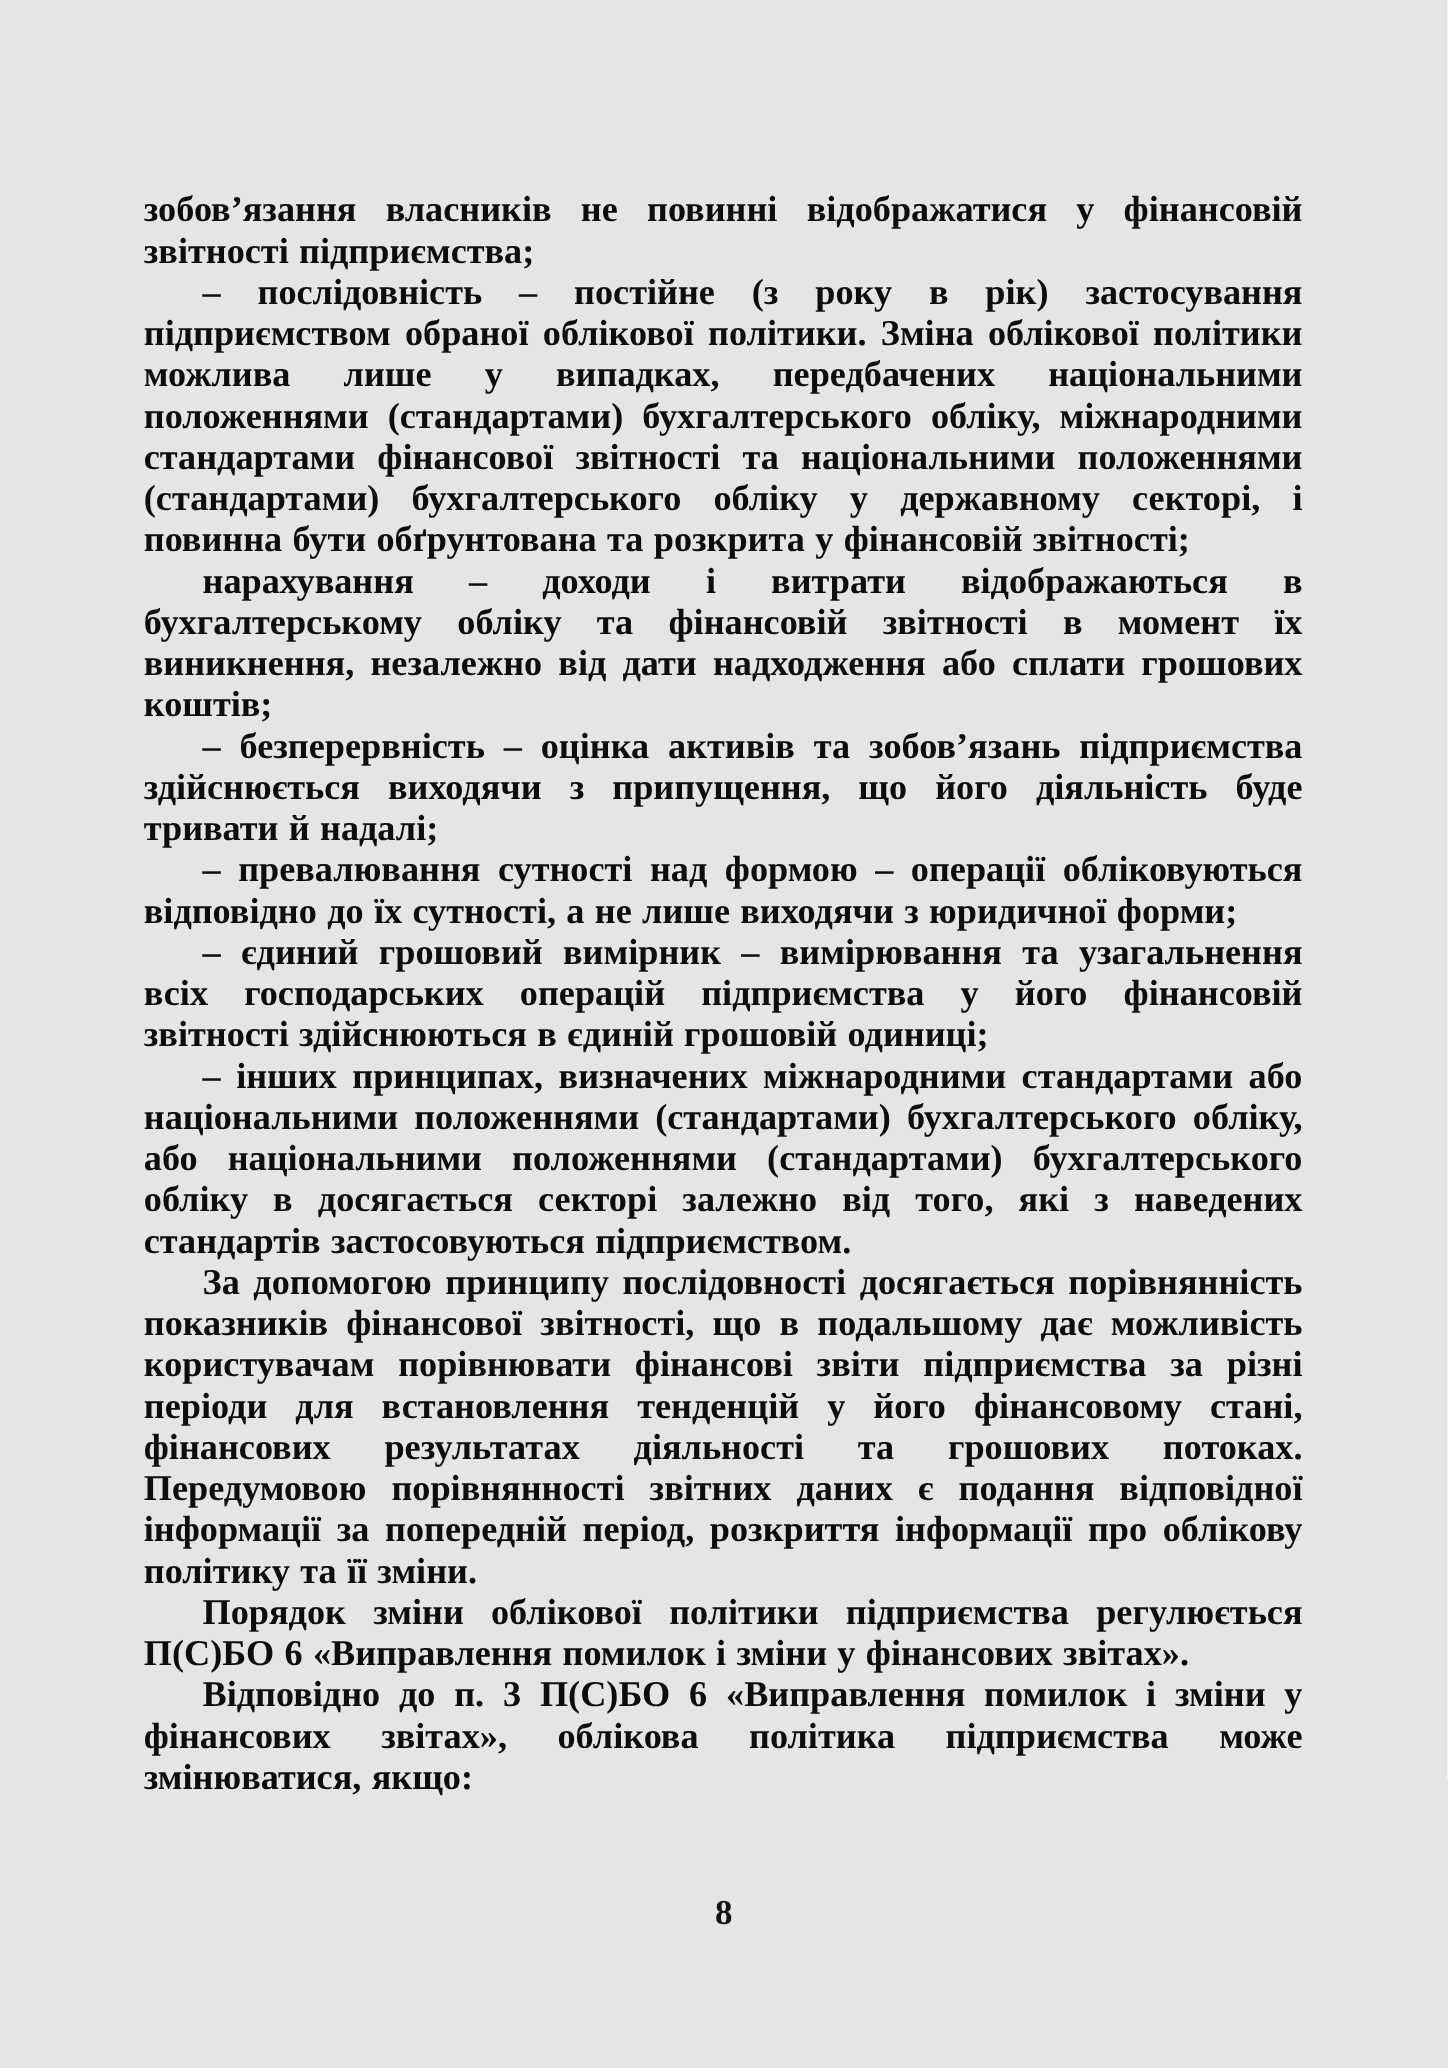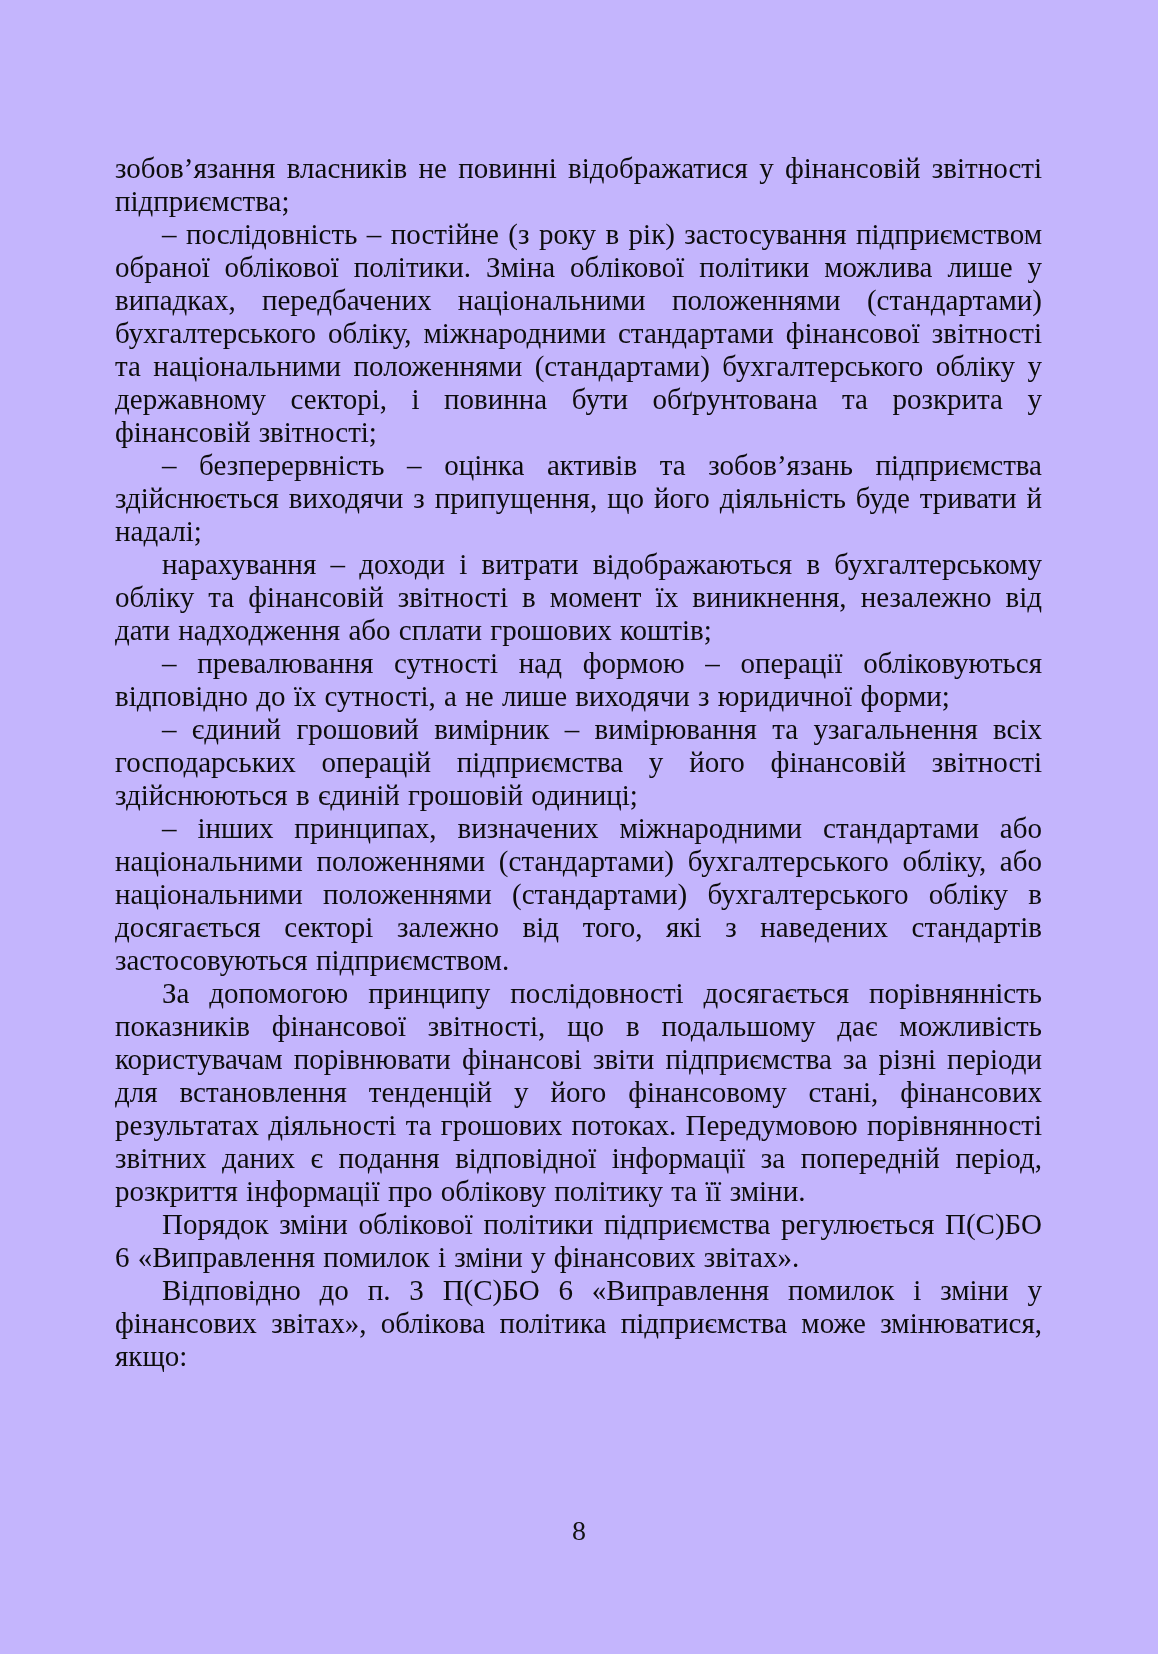--- a/index.html
+++ b/index.html
@@ -5,28 +5,29 @@
   html, body {
     margin: 0;
     padding: 0;
     background: #ffffff;
   }
   .page {
     position: relative;
     width: 1158px;
     height: 1654px;
     margin: 0 auto;
-    background: #c4b5fd;
+    background: #e5e5e5;
     color: #0d0d0d;
     font-family: "Liberation Serif", "DejaVu Serif", serif;
     font-size: 29px;
     line-height: 33px;
     box-sizing: border-box;
     padding: 152px 116px 0 115px;
     overflow: hidden;
+    font-weight: bold;
   }
   .content p.para {
     margin: 0;
     text-align: justify;
     word-spacing: 1px;
   }
   .content p.indent {
     text-indent: 47px;
   }
   .page-number {
@@ -40,22 +41,22 @@
     color: #141414;
   }
 </style>
 </head>
 <body>
 
 <main class="page">
   <section class="content">
     <p class="para">зобов’язання власників не повинні відображатися у фінансовій звітності підприємства;</p>
     <p class="para indent">– послідовність – постійне (з року в рік) застосування підприємством обраної облікової політики. Зміна облікової політики можлива лише у випадках, передбачених національними положеннями (стандартами) бухгалтерського обліку, міжнародними стандартами фінансової звітності та національними положеннями (стандартами) бухгалтерського обліку у державному секторі, і повинна бути обґрунтована та розкрита у фінансовій звітності;</p>
+    <p class="para indent">нарахування – доходи і витрати відображаються в бухгалтерському обліку та фінансовій звітності в момент їх виникнення, незалежно від дати надходження або сплати грошових коштів;</p>
     <p class="para indent">– безперервність – оцінка активів та зобов’язань підприємства здійснюється виходячи з припущення, що його діяльність буде тривати й надалі;</p>
-    <p class="para indent">нарахування – доходи і витрати відображаються в бухгалтерському обліку та фінансовій звітності в момент їх виникнення, незалежно від дати надходження або сплати грошових коштів;</p>
     <p class="para indent">– превалювання сутності над формою – операції обліковуються відповідно до їх сутності, а не лише виходячи з юридичної форми;</p>
     <p class="para indent">– єдиний грошовий вимірник – вимірювання та узагальнення всіх господарських операцій підприємства у його фінансовій звітності здійснюються в єдиній грошовій одиниці;</p>
     <p class="para indent">– інших принципах, визначених міжнародними стандартами або національними положеннями (стандартами) бухгалтерського обліку, або національними положеннями (стандартами) бухгалтерського обліку в досягається секторі залежно від того, які з наведених стандартів застосовуються підприємством.</p>
     <p class="para indent">За допомогою принципу послідовності досягається порівнянність показників фінансової звітності, що в подальшому дає можливість користувачам порівнювати фінансові звіти підприємства за різні періоди для встановлення тенденцій у його фінансовому стані, фінансових результатах діяльності та грошових потоках. Передумовою порівнянності звітних даних є подання відповідної інформації за попередній період, розкриття інформації про облікову політику та її зміни.</p>
     <p class="para indent">Порядок зміни облікової політики підприємства регулюється П(С)БО 6 «Виправлення помилок і зміни у фінансових звітах».</p>
     <p class="para indent">Відповідно до п. 3 П(С)БО 6 «Виправлення помилок і зміни у фінансових звітах», облікова політика підприємства може змінюватися, якщо:</p>
   </section>
   <div class="page-number">8</div>
 </main>
 

